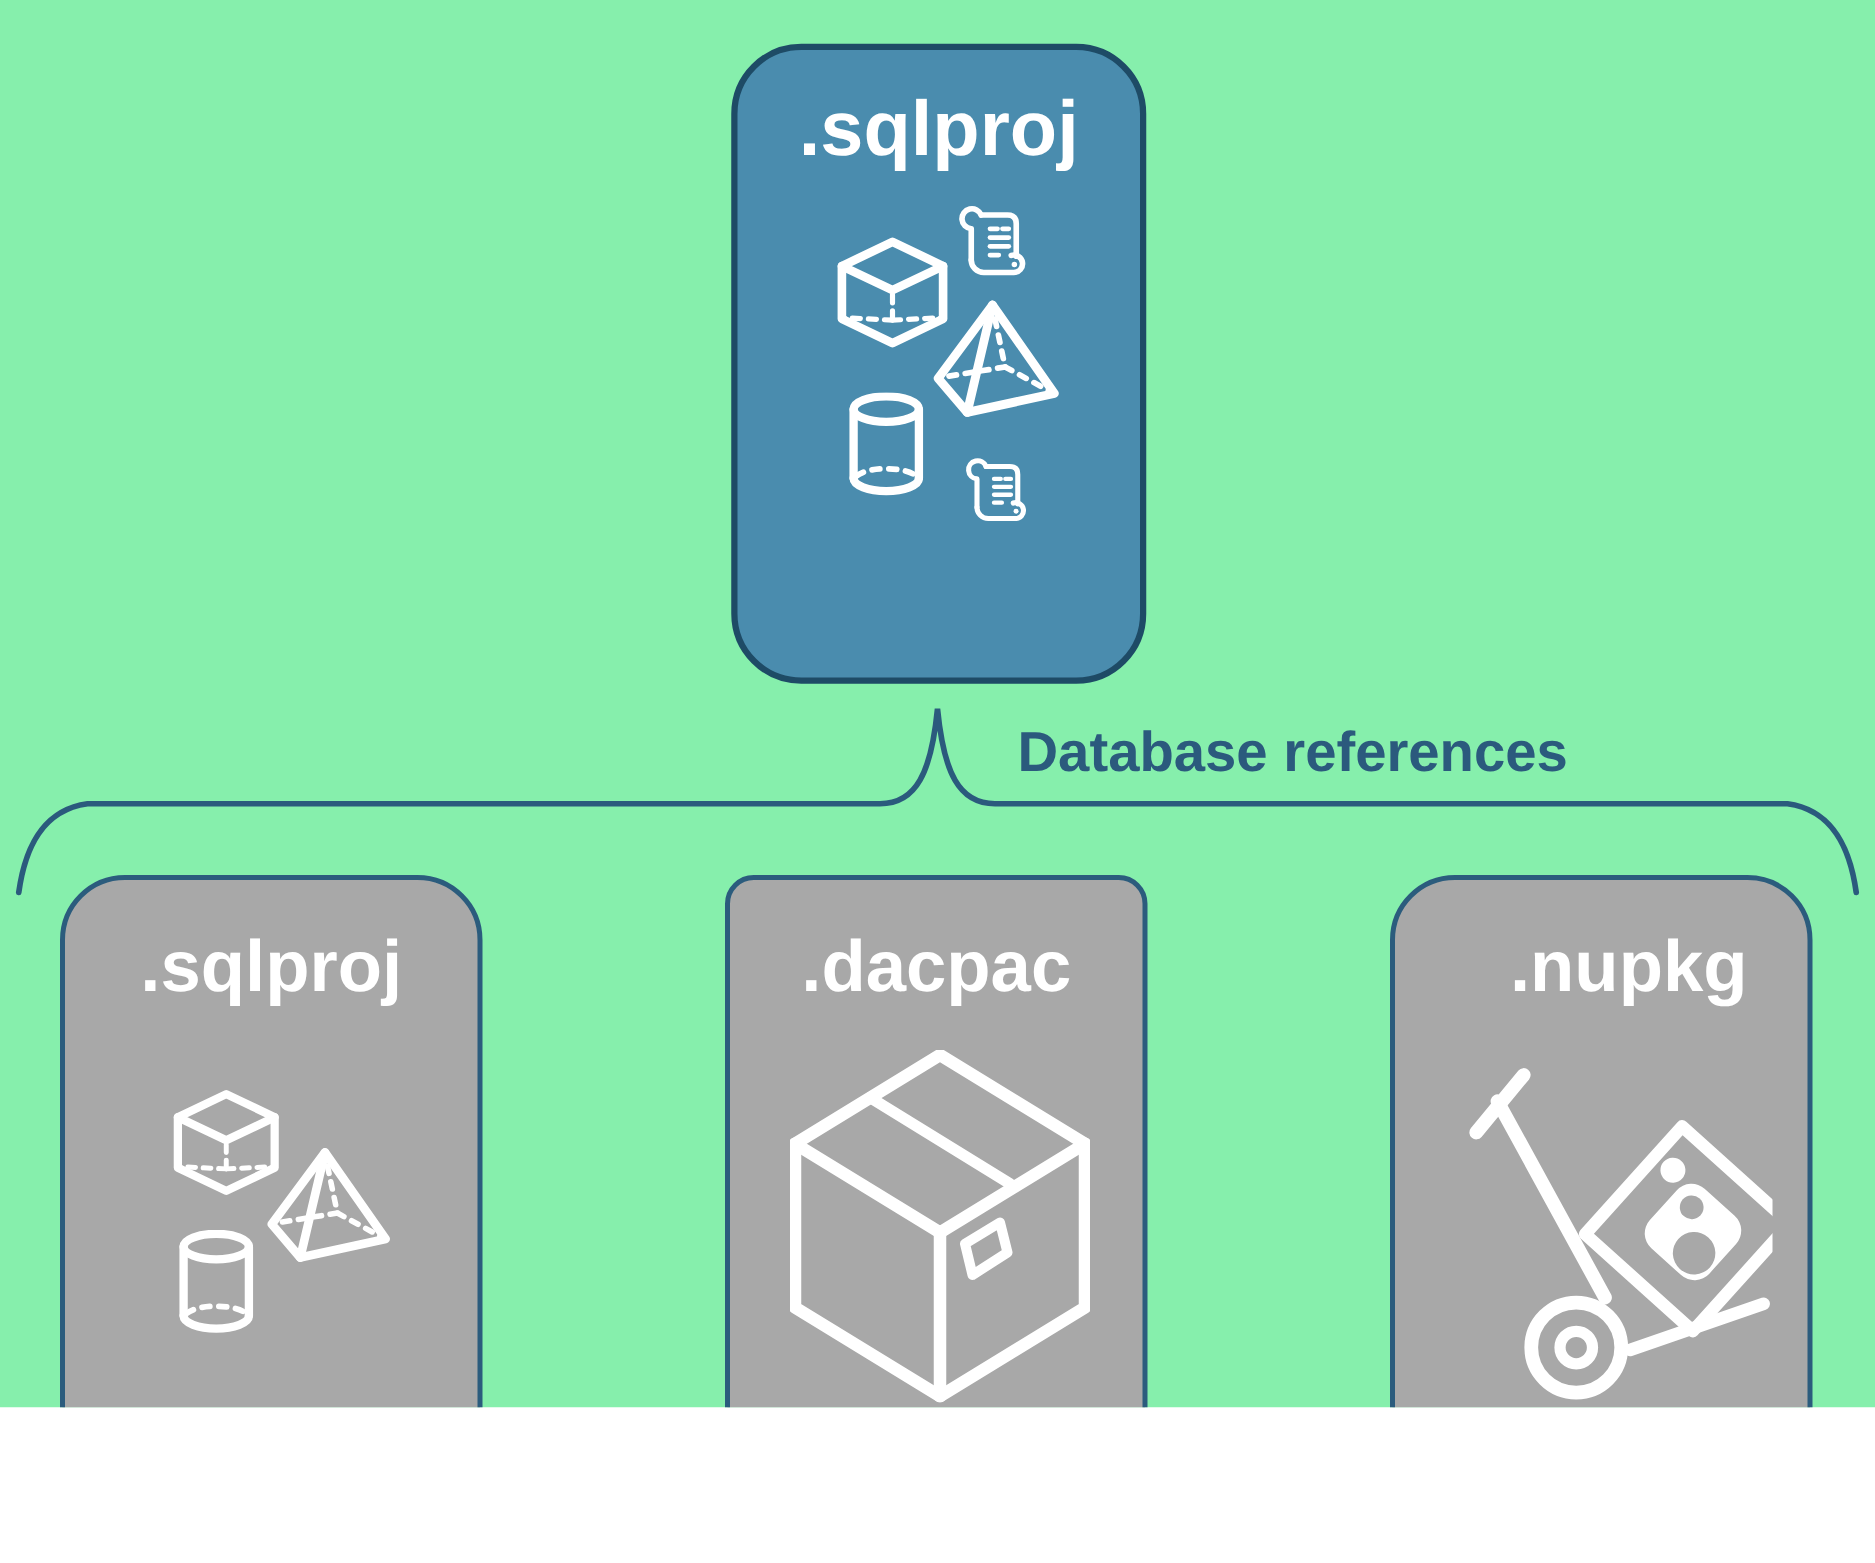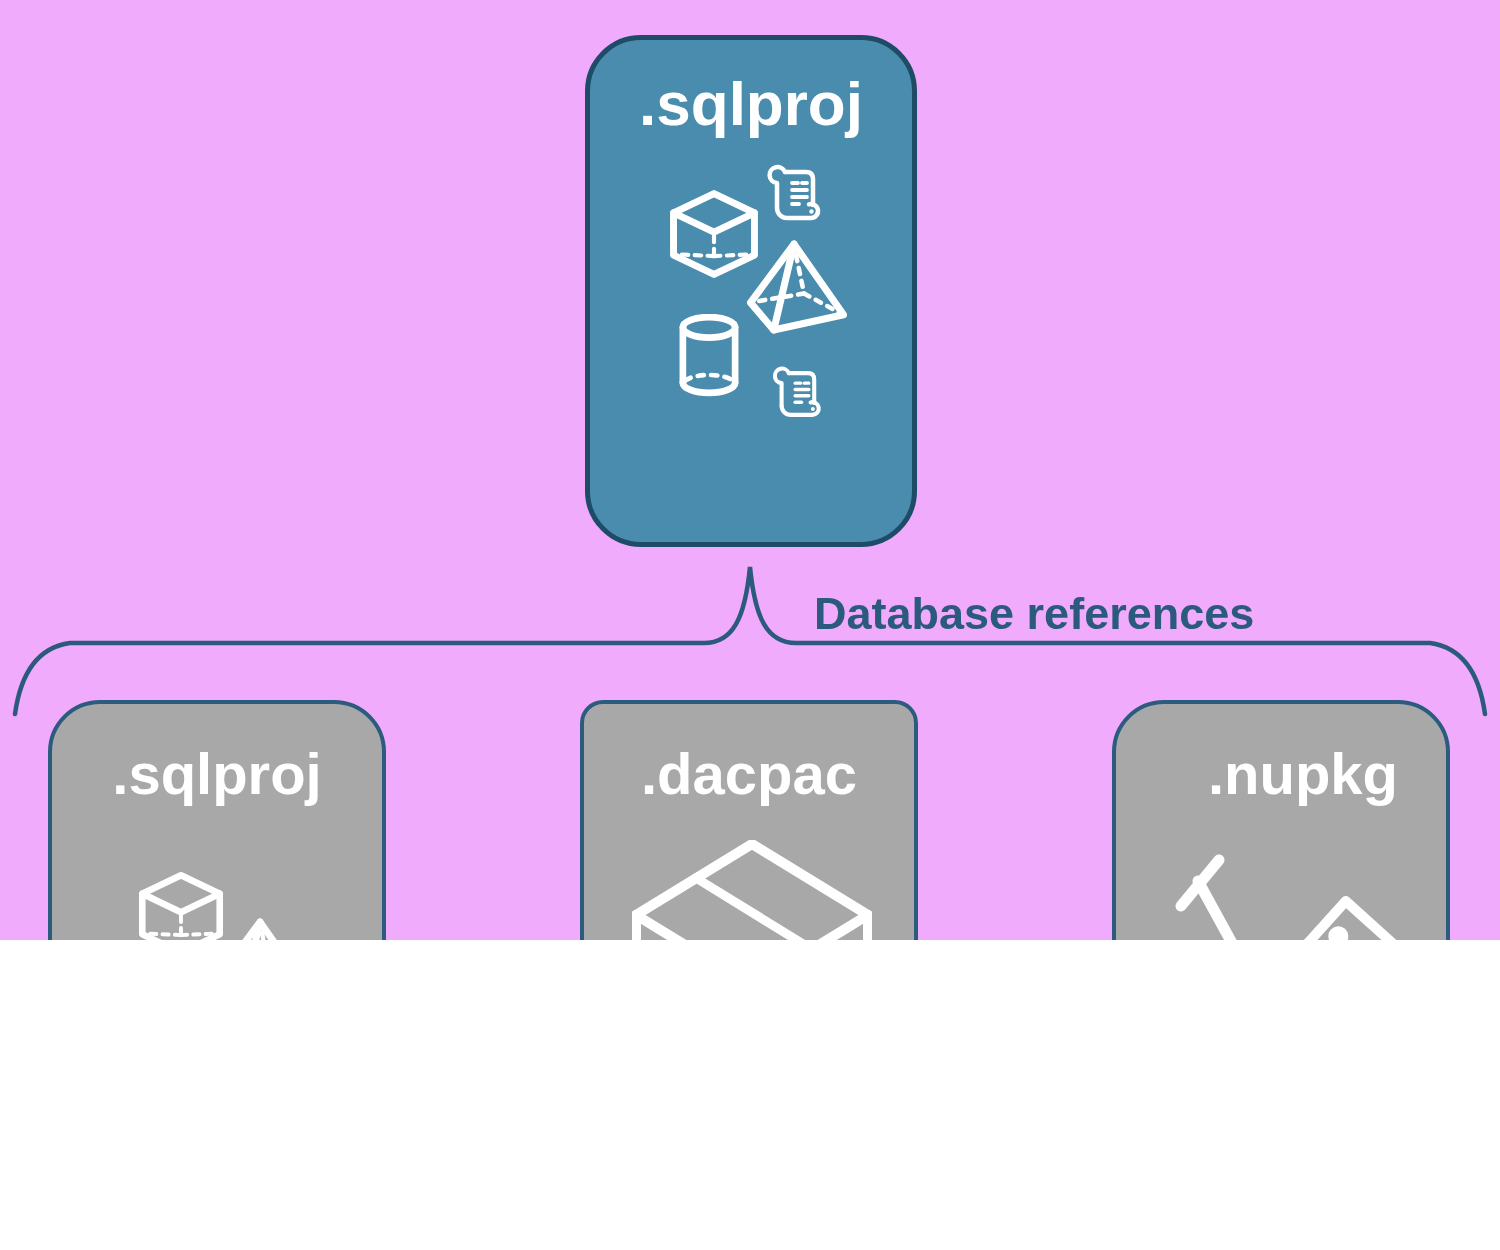--- a/index.html
+++ b/index.html
@@ -1,19 +1,19 @@
 <!DOCTYPE html>
 <html><head>
 <meta charset="utf-8">
 <style>
   html,body{margin:0;padding:0;background:#ffffff;}
   .canvas{
     position:relative;
-    width:1500px;height:940px;
-    background:#f0abfc;
+    width:1500px;height:1126px;
+    background:#86efac;
     font-family:"Liberation Sans", sans-serif;
     overflow:hidden;
   }
   .card{
     position:absolute;
     box-sizing:border-box;
   }
   .card.top{
     left:585px;top:35px;width:332px;height:512px;
     background:#4A8CAE;
@@ -59,21 +59,21 @@
   .m-package{left:48px;top:136px;width:240px;height:282px;}
   
   .r-truck{left:50px;top:146px;width:252px;height:286px;}
 
   .brace-svg{
     position:absolute;left:0;top:0;width:1500px;height:1250px;
     pointer-events:none;
   }
   .connector-label{
     position:absolute;
-    left:814px;top:588px;
+    left:814px;top:576px;
     color:#2B5A7D;
     font-size:45px;
     font-weight:700;
     white-space:nowrap;
   }
   svg .sol{fill:none;stroke:#ffffff;stroke-linejoin:round;stroke-linecap:round;}
   svg .dsh{fill:none;stroke:#ffffff;stroke-linecap:round;}
 </style>
 </head>
 <body>

